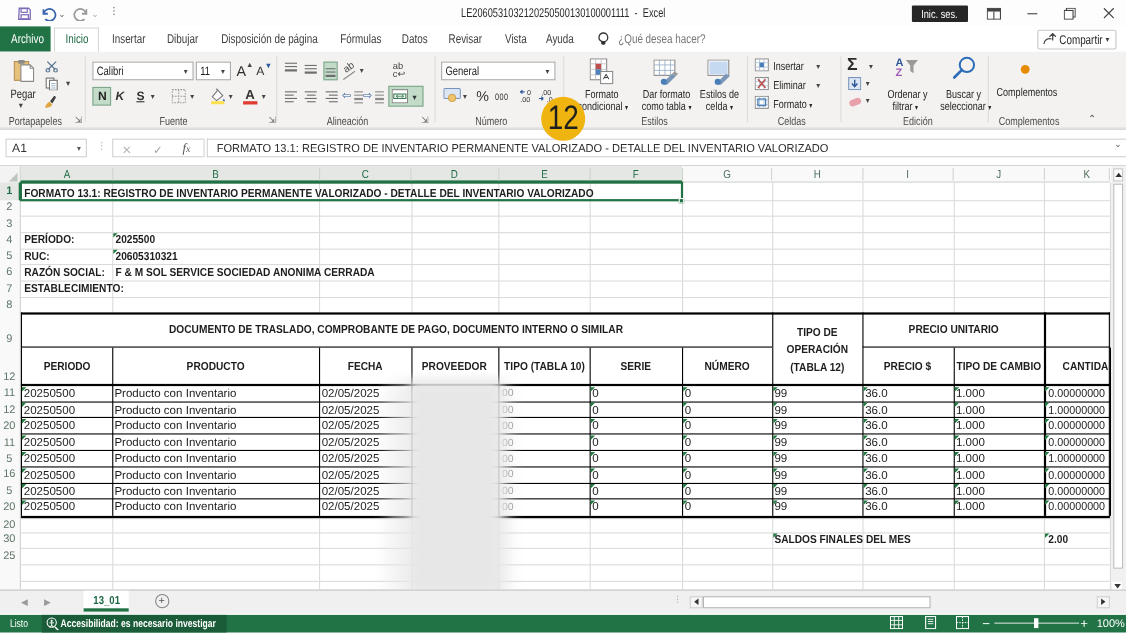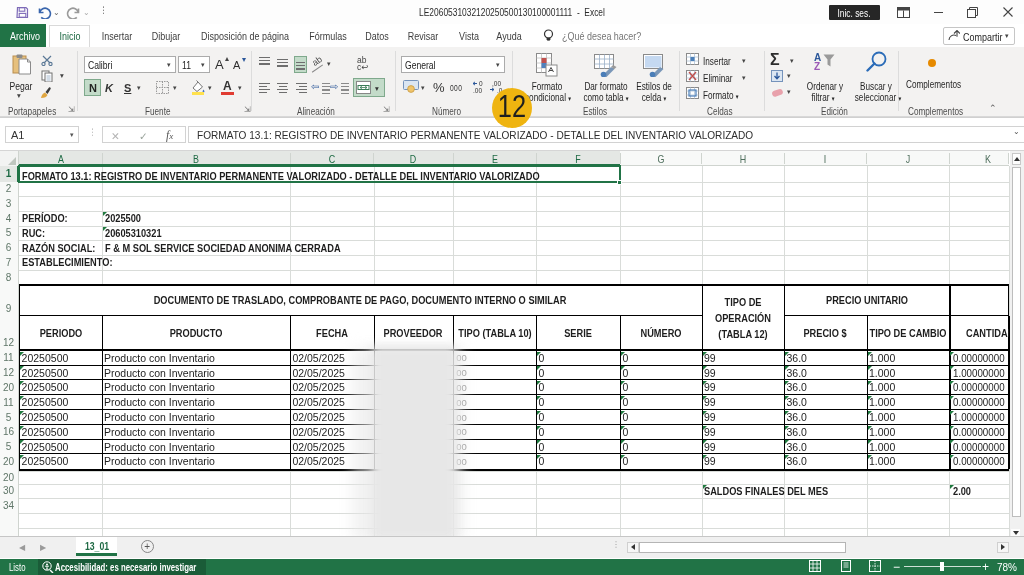--- a/index.html
+++ b/index.html
@@ -335,21 +335,21 @@
 <div class="rnum" style="left:0;top:352.29999999999995px;color:#5f7668;font-weight:normal">11</div>
 <div class="rnum" style="left:0;top:367.1px;color:#5f7668;font-weight:normal">12</div>
 <div class="rnum" style="left:0;top:381.9px;color:#5f7668;font-weight:normal">20</div>
 <div class="rnum" style="left:0;top:396.69999999999993px;color:#5f7668;font-weight:normal">11</div>
 <div class="rnum" style="left:0;top:411.5px;color:#5f7668;font-weight:normal">5</div>
 <div class="rnum" style="left:0;top:426.29999999999995px;color:#5f7668;font-weight:normal">16</div>
 <div class="rnum" style="left:0;top:441.1px;color:#5f7668;font-weight:normal">5</div>
 <div class="rnum" style="left:0;top:455.9px;color:#5f7668;font-weight:normal">20</div>
 <div class="rnum" style="left:0;top:471.65px;color:#5f7668;font-weight:normal">20</div>
 <div class="rnum" style="left:0;top:485.35px;color:#5f7668;font-weight:normal">30</div>
-<div class="rnum" style="left:0;top:500.04999999999995px;color:#5f7668;font-weight:normal">34</div>
+<div class="rnum" style="left:0;top:500.04999999999995px;color:#5f7668;font-weight:normal">25</div>
 <div class="rnum" style="left:0;top:541px;color:#5f7668;font-weight:normal">22</div>
 <div class="gl" style="left:102px;top:166px;width:1px;height:369.6px"></div>
 <div class="gl" style="left:290px;top:166px;width:1px;height:369.6px"></div>
 <div class="gl" style="left:373.5px;top:166px;width:1px;height:369.6px"></div>
 <div class="gl" style="left:453px;top:166px;width:1px;height:369.6px"></div>
 <div class="gl" style="left:536px;top:166px;width:1px;height:369.6px"></div>
 <div class="gl" style="left:620px;top:166px;width:1px;height:369.6px"></div>
 <div class="gl" style="left:701.5px;top:166px;width:1px;height:369.6px"></div>
 <div class="gl" style="left:784px;top:166px;width:1px;height:369.6px"></div>
 <div class="gl" style="left:866.5px;top:166px;width:1px;height:369.6px"></div>
@@ -608,14 +608,14 @@
 <path d="M3.5 3 h5 M3.5 5 h5 M3.5 7 h5" stroke="#fff" stroke-width="0.8"></path>
 </svg>
 <svg class="a" style="left:869px;top:560px" width="12" height="12" viewBox="0 0 12 12">
 <rect x="0.5" y="0.5" width="11" height="11" fill="none" stroke="#fff" stroke-width="1"></rect>
 <path d="M0.5 6 h11 M6 0.5 v11" stroke="#fff" stroke-width="0.8" stroke-dasharray="1.5 1"></path>
 </svg>
 <div class="tx" style="left:893px;top:560px;font-size:12px;color:#fff">−</div>
 <div class="a" style="left:904px;top:566px;width:77px;height:1.2px;background:#cfe0d6"></div>
 <div class="a" style="left:940px;top:562px;width:4px;height:9px;background:#fff"></div>
 <div class="tx" style="left:982px;top:560px;font-size:12px;color:#fff">+</div>
-<div class="tx" style="left:997px;top:561.5px;font-size:10px;color:#fff">78%</div>
+<div class="tx" style="left:997px;top:561.5px;font-size:10px;color:#fff">100%</div>
 <div class="a" style="left:491.7px;top:88.2px;width:40px;height:40px;border-radius:50%;background:#efb410"></div>
 <div class="tx" style="left:512px;top:88.5px;font-size:31px;font-weight:400;color:#1f1f1f;transform:translateX(-50%) scaleX(0.82)">12</div>
 </body></html>

